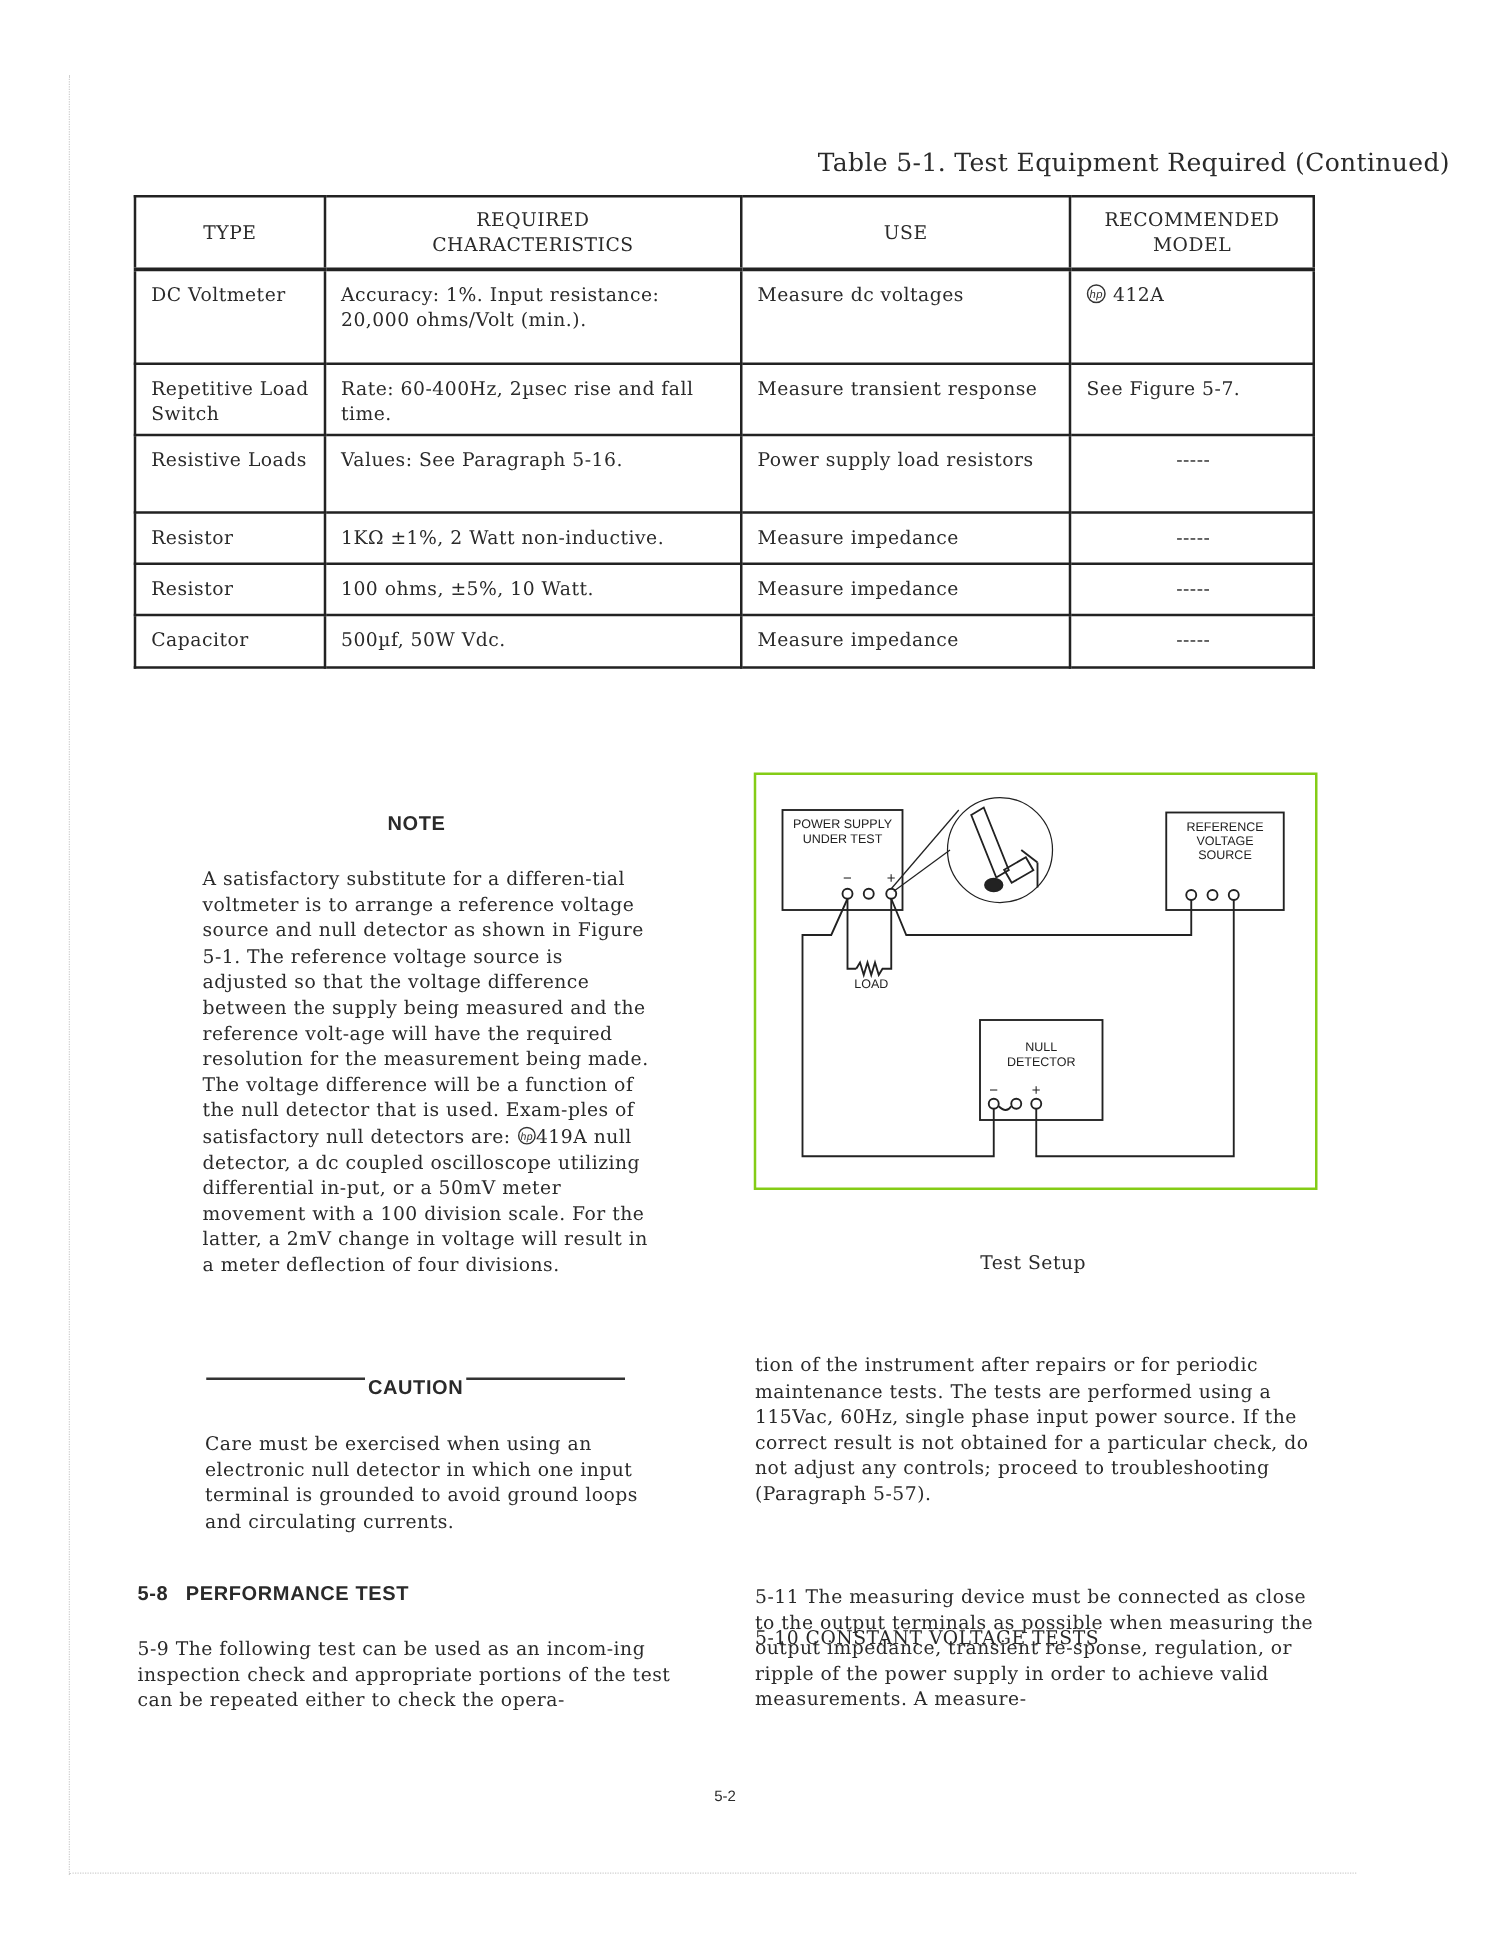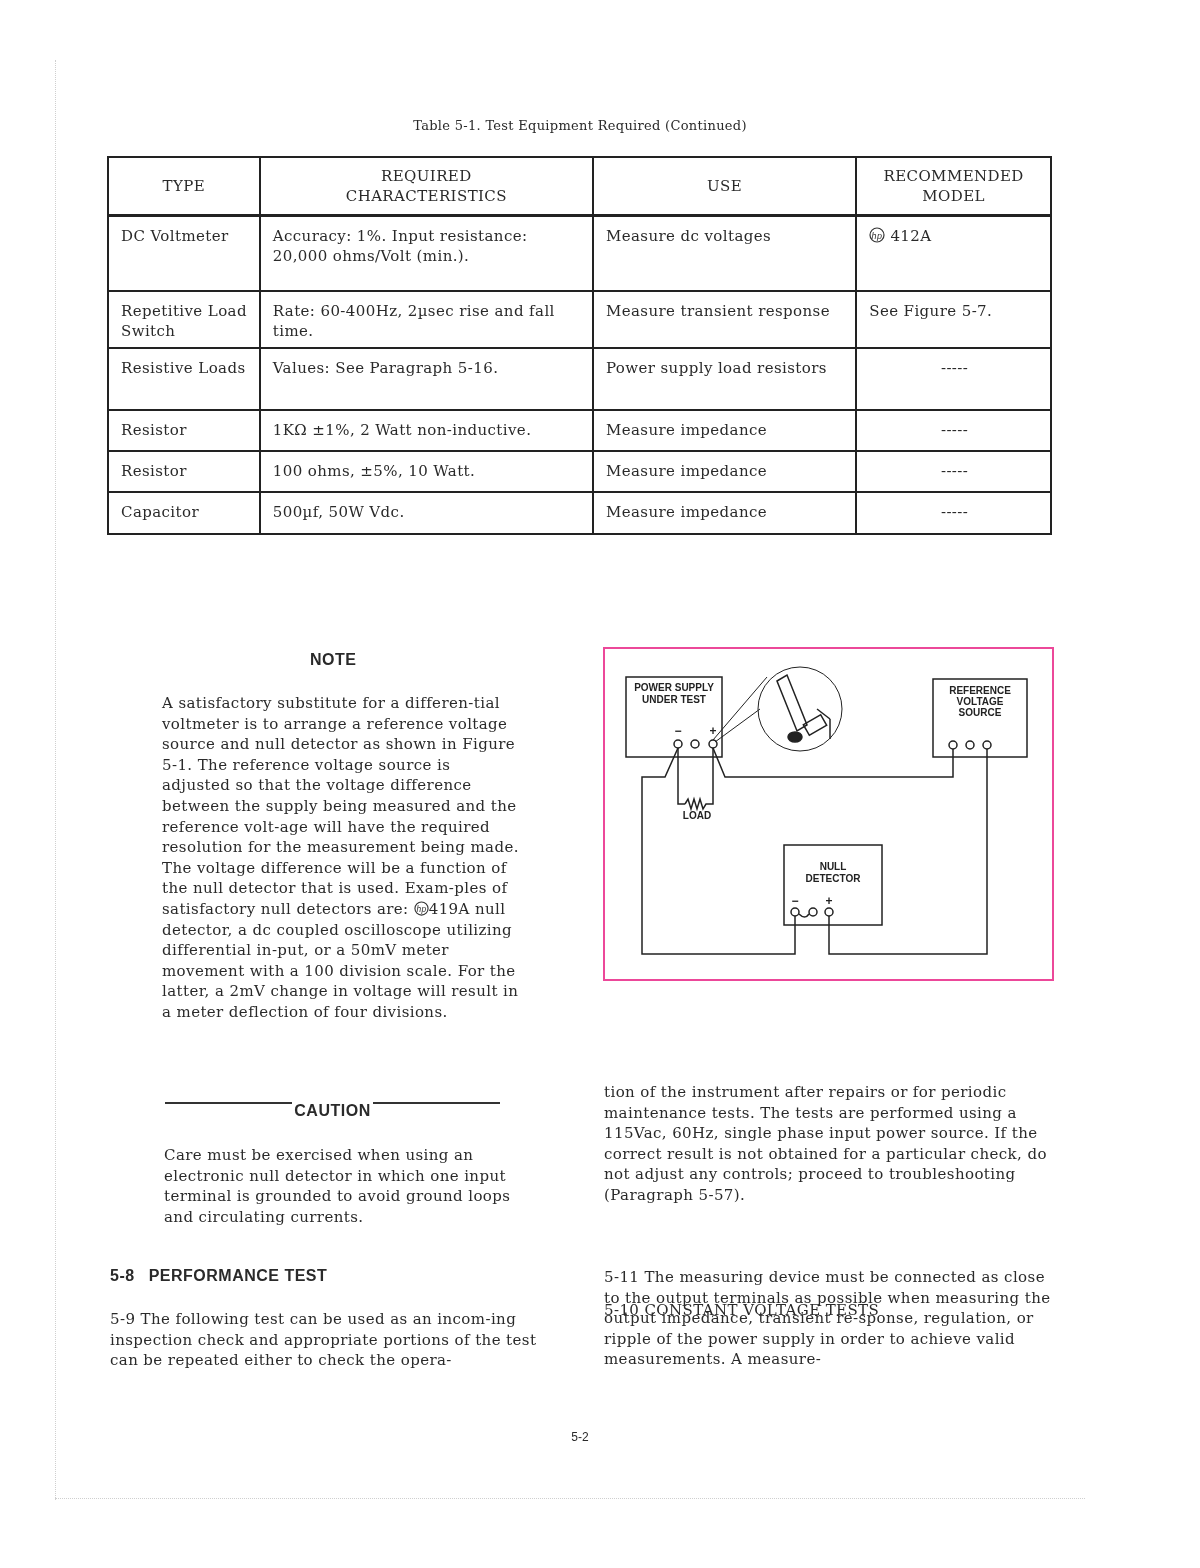--- a/index.html
+++ b/index.html
@@ -3,22 +3,22 @@
 <meta charset="utf-8">
 <style>
   html, body { margin:0; padding:0; background:#ffffff; }
   body { width:1200px; height:1568px; position:relative; overflow:hidden; color:#2a2a2a;
          font-family:"DejaVu Serif", "Liberation Serif", serif; }
   .sans { font-family:"Liberation Sans", "DejaVu Sans", sans-serif; }
   .edge-left { position:absolute; left:55px; top:60px; width:1px; height:1440px;
                border-left:1px dotted #cfcfcf; }
   .edge-bottom { position:absolute; left:55px; top:1498px; width:1030px; height:1px;
                  border-top:1px dotted #cfcfcf; }
-  .table-caption { position:absolute; top:118px; left:0; width:1160px; text-align:center;
-                   font-size:13px; letter-spacing:0.3px; }
+  .table-caption { position:absolute; top:118px; left:0; width:1160px; text-align:right;
+                   font-size:20px; letter-spacing:0.3px; }
   table.equip { position:absolute; left:107px; top:156px; width:945px; border-collapse:collapse;
                 font-size:15px; letter-spacing:0.4px; }
   table.equip td, table.equip th { border:2px solid #222; vertical-align:top; }
   table.equip th { font-weight:normal; text-align:center; vertical-align:middle; height:54px;
                    border-bottom:3px solid #222; line-height:20px; }
   table.equip td { padding:9px 10px 6px 12px; line-height:20px; }
   table.equip td.model { text-align:center; }
   table.equip td.model.left { text-align:left; }
   .note-title { position:absolute; left:310px; top:651px; font-size:16px; font-weight:bold;
                 letter-spacing:0.5px; }
@@ -31,22 +31,22 @@
   .caution-body { position:absolute; left:164px; top:1145px; width:350px; font-size:15px;
                   line-height:20.6px; letter-spacing:0.4px; }
   .sec-head { position:absolute; left:110px; top:1267px; font-size:16px; font-weight:bold;
               letter-spacing:0.5px; }
   .sec-head .num { margin-right:14px; }
   .col-text { position:absolute; font-size:15px; line-height:20.6px; letter-spacing:0.4px; }
   .p59 { left:110px; top:1309px; width:450px; }
   .p59-cont { left:604px; top:1082px; width:460px; }
   .p510 { left:604px; top:1300px; width:460px; }
   .p511 { left:604px; top:1267px; width:460px; }
-  .fig-frame { position:absolute; left:603px; top:647px; width:447px; height:330px;
-               border:2px solid #ec4899;font-weight:bold; }
+  .fig-frame { position:absolute; left:603px; top:618px; width:447px; height:330px;
+               border:2px solid #84cc16; }
   .fig-caption { position:absolute; left:603px; top:1000px; width:447px; text-align:center;
                  font-size:15px; line-height:20.6px; letter-spacing:0.4px; }
   .page-num { position:absolute; left:0; width:1160px; top:1430px; text-align:center;
               font-size:12px; }
   svg text { font-family:"Liberation Sans", "DejaVu Sans", sans-serif; }
 </style>
 </head>
 <body>
 
 <div class="edge-left"></div>
@@ -193,15 +193,16 @@
       <text x="228" y="233">DETECTOR</text>
       <text x="92" y="170">LOAD</text>
       <text x="73" y="86" font-size="12">−</text>
       <text x="108" y="86" font-size="12">+</text>
       <text x="190" y="256" font-size="12">−</text>
       <text x="224" y="256" font-size="12">+</text>
     </g>
   </svg>
 </div>
 <div class="fig-caption">
+  <div>Test Setup</div>
 </div>
 
 <div class="page-num sans">5-2</div>
 
 </body></html>

